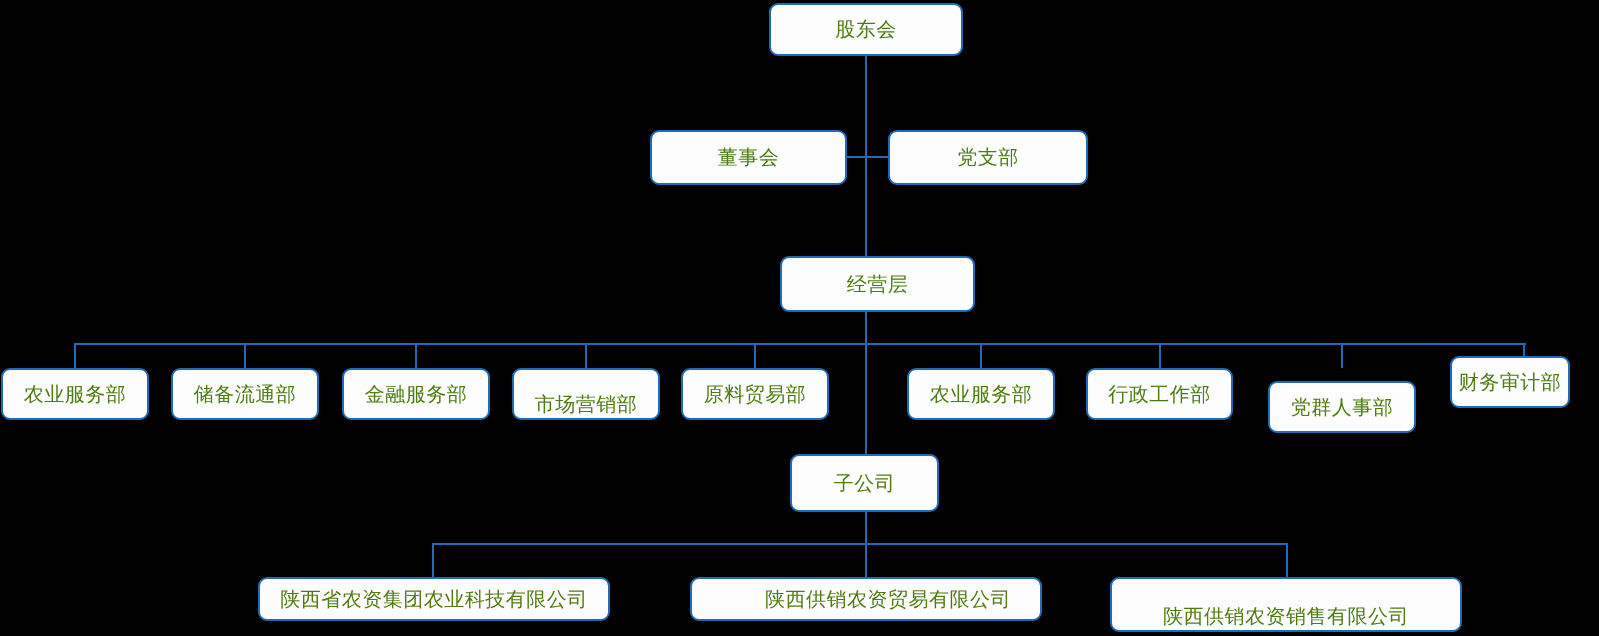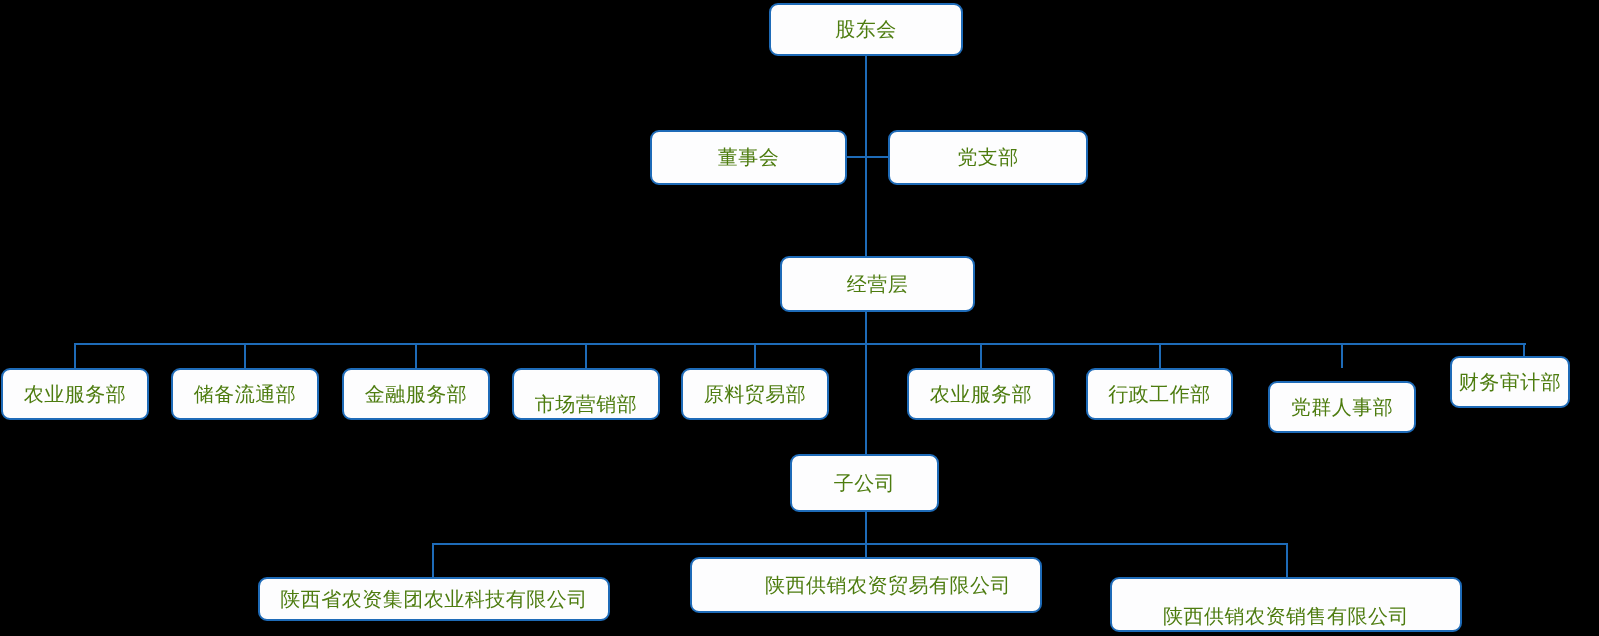--- a/index.html
+++ b/index.html
@@ -112,20 +112,20 @@
     <span class="node-label">财务审计部</span>
   </div>
 
   <div class="node" style="left:790px; top:454px; width:149px; height:58px;">
     <span class="node-label">子公司</span>
   </div>
 
   <div class="node" style="left:258px; top:577px; width:352px; height:44px;">
     <span class="node-label">陕西省农资集团农业科技有限公司</span>
   </div>
-  <div class="node" style="left:690px; top:557px; width:352px; height:56px;padding-left:44px;">
+  <div class="node" style="left:690px; top:577px; width:352px; height:44px;padding-left:44px;">
     <span class="node-label">陕西供销农资贸易有限公司</span>
   </div>
   <div class="node" style="left:1110px; top:577px; width:352px; height:55px;align-items:flex-end;">
     <span class="node-label">陕西供销农资销售有限公司</span>
   </div>
 
 </div>
 
 </body></html>

